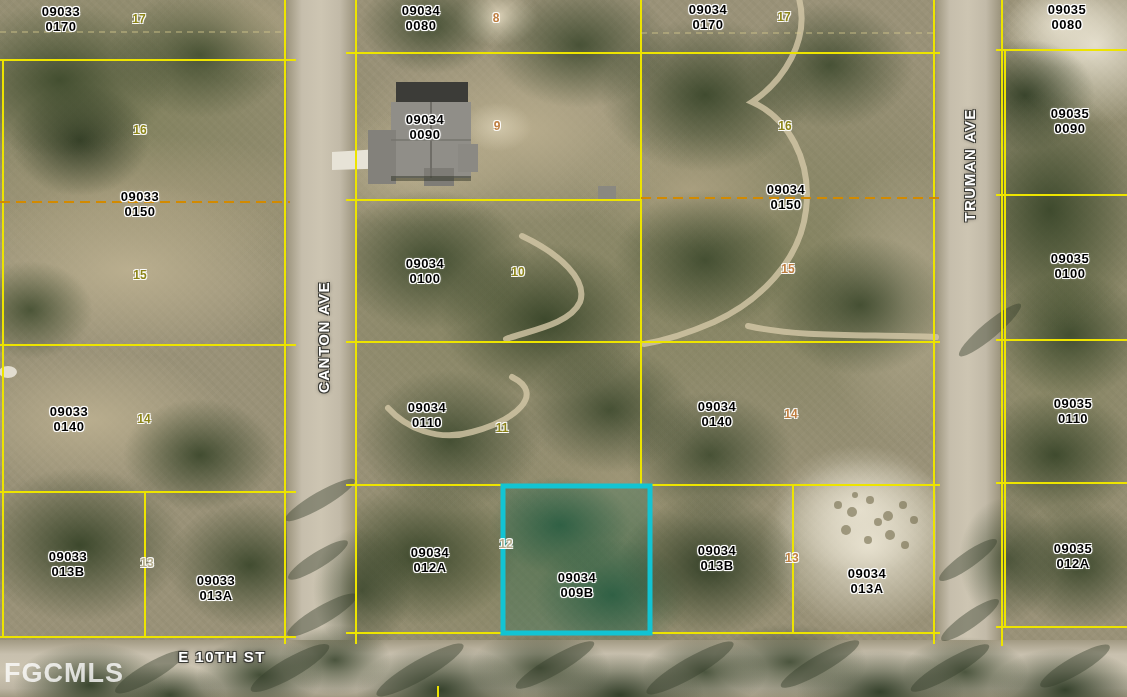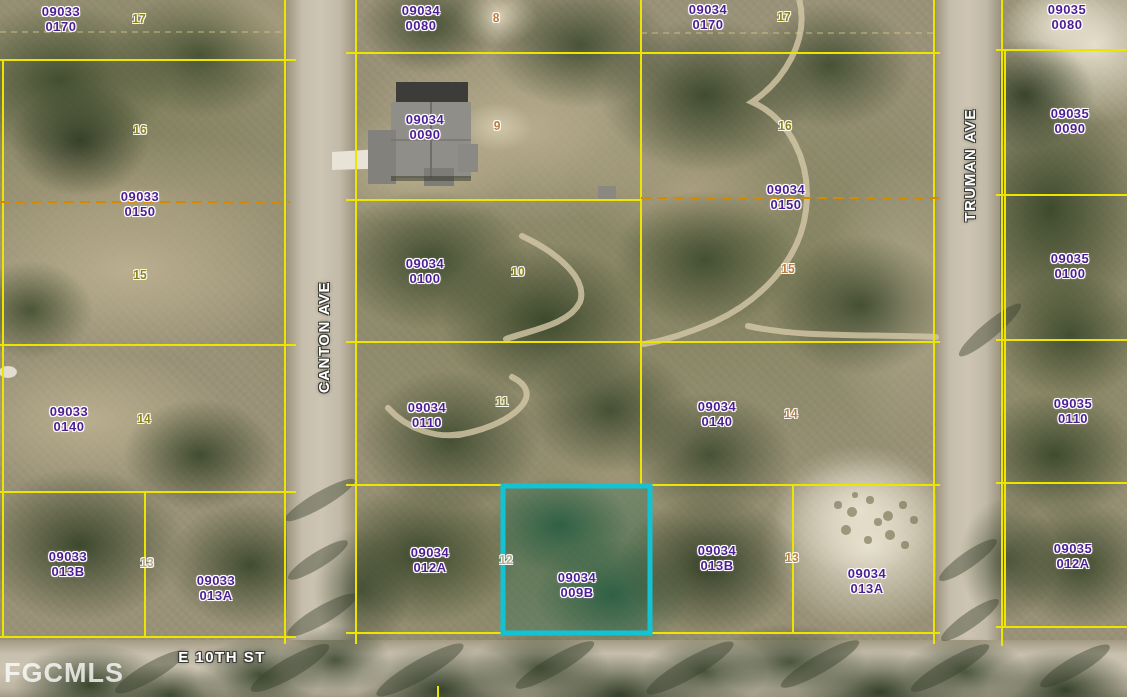--- a/index.html
+++ b/index.html
@@ -98,21 +98,21 @@
   #detail-svg{position:absolute;inset:0;z-index:3;}
   .pline{stroke:var(--parcel_line,#ede400);stroke-width:2;fill:none;}
   .dline{stroke:var(--parcel_dashed,#d28a00);stroke-width:2;stroke-dasharray:10 6;fill:none;}
   .fline{stroke:rgba(214,202,140,.55);stroke-width:1.5;stroke-dasharray:6 5;fill:none;}
   .hl-rect{stroke:var(--highlight,#12c4d3);stroke-width:5;fill:rgba(24,104,78,.28);}
   .trail{stroke:#d4c8a8;stroke-width:6;fill:none;stroke-linecap:round;opacity:.8;}
   .shadow{fill:rgba(50,60,40,.42);}
   
   .plabel{
     position:absolute;z-index:4;transform:translate(-50%,-50%);
-    font-size:13px;font-weight:bold;line-height:1.12;color:#4c1d95;
+    font-size:13px;font-weight:bold;line-height:1.12;color:#000000;
     text-align:center;letter-spacing:.5px;white-space:nowrap;
     text-shadow:-1px -1px 0 #fff,1px -1px 0 #fff,-1px 1px 0 #fff,1px 1px 0 #fff,0 0 3px #fff;
   }
   .plabel span{display:block;}
   .lotnum{
     position:absolute;z-index:4;transform:translate(-50%,-50%);
     font-size:12px;font-weight:bold;white-space:nowrap;
     text-shadow:-1px -1px 0 rgba(255,255,255,.9),1px -1px 0 rgba(255,255,255,.9),
                 -1px 1px 0 rgba(255,255,255,.9),1px 1px 0 rgba(255,255,255,.9);
   }
@@ -335,22 +335,22 @@
     </div>
 
   <div class="lotnum olive" style="left:139px;top:19px">17</div>
   <div class="lotnum olive" style="left:140px;top:130px">16</div>
   <div class="lotnum olive" style="left:140px;top:275px">15</div>
   <div class="lotnum olive" style="left:144px;top:419px">14</div>
   <div class="lotnum pale" style="left:147px;top:563px">13</div>
   <div class="lotnum orange" style="left:496px;top:18px">8</div>
   <div class="lotnum orange" style="left:497px;top:126px">9</div>
   <div class="lotnum olive" style="left:518px;top:272px">10</div>
-  <div class="lotnum olive" style="left:502px;top:402px">11</div>
-  <div class="lotnum pale" style="left:506px;top:560px">12</div>
+  <div class="lotnum olive" style="left:502px;top:428px">11</div>
+  <div class="lotnum pale" style="left:506px;top:544px">12</div>
   <div class="lotnum olive" style="left:784px;top:17px">17</div>
   <div class="lotnum olive" style="left:785px;top:126px">16</div>
   <div class="lotnum orange" style="left:788px;top:269px">15</div>
   <div class="lotnum orange" style="left:791px;top:414px">14</div>
   <div class="lotnum orange" style="left:792px;top:558px">13</div>
 
   <div class="street vert" style="left:323px;top:337px">CANTON AVE</div>
   <div class="street vert" style="left:969px;top:165px">TRUMAN AVE</div>
   <div class="street" style="left:222px;top:656px">E 10TH ST</div>
 

